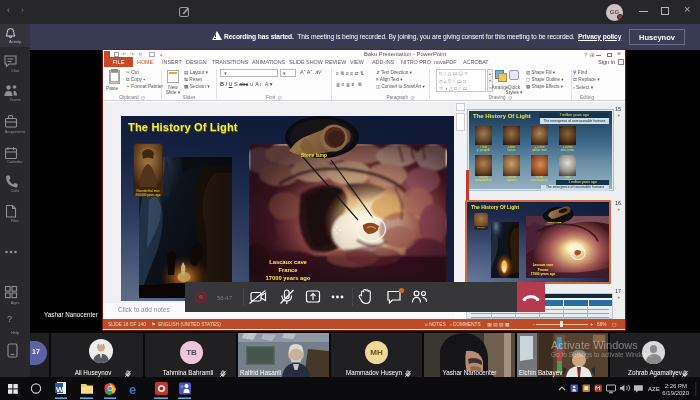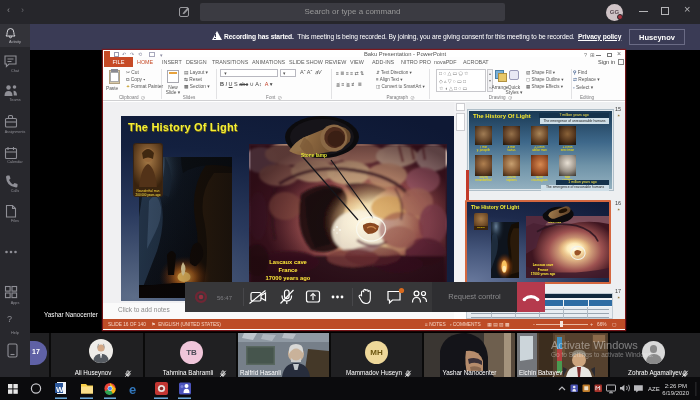--- a/index.html
+++ b/index.html
@@ -7,21 +7,20 @@
 </style></head><body>
 <div id="root">
 
 <div class="a" style="left:0;top:0;width:700px;height:24px;background:#26262b"></div>
 <div class="a" style="left:7px;top:5px;color:#8a8a8e;font-size:9px">‹</div>
 <div class="a" style="left:21px;top:5px;color:#6a6a6e;font-size:9px">›</div>
 <svg class="a" style="left:179px;top:6px" width="11" height="11" viewBox="0 0 11 11">
       <rect x="0.5" y="1.5" width="9" height="9" rx="1.5" fill="none" stroke="#9a9a9e" stroke-width="1"></rect>
       <path d="M3.5 7.5 L8.5 1.5 L10 3 L5 8.2 Z" fill="#9a9a9e"></path>
     </svg>
-<div class="a" style="left:200px;top:3px;width:305px;height:18px;background:#3b3b42;border-radius:2px;color:#989898;font-size:8px;text-align:center;line-height:18px">Search or type a command</div>
 <div class="a" style="left:606px;top:4px;width:17px;height:17px;border-radius:50%;background:#cfc3c6;color:#5a4a52;font-size:6px;font-weight:bold;text-align:center;line-height:17px">GG</div>
 <div class="a" style="left:617px;top:14px;width:6px;height:6px;border-radius:50%;background:#a5313e;border:1px solid #26262b"></div>
 <div class="a" style="left:639px;top:11px;width:9px;height:1px;background:#b5b5b8"></div>
 <div class="a" style="left:661px;top:7px;width:8px;height:8px;border:1px solid #b5b5b8"></div>
 <div class="a" style="left:684px;top:3px;color:#b5b5b8;font-size:11px;font-weight:400">×</div>
 
 <div class="a" style="left:30px;top:24px;width:670px;height:26px;background:#3a3b55"></div>
 <div class="a" style="left:212px;top:31px;width:0;height:0;border-left:5px solid transparent;border-right:5px solid transparent;border-bottom:9px solid #fff"></div>
 <div class="a" style="left:214.5px;top:34px;width:1px;height:3px;background:#3a3b55"></div>
 <div class="a" style="left:214px;top:38.2px;width:2px;height:1.2px;background:#3a3b55"></div>
@@ -445,21 +444,20 @@
 <div class="a" style="left:108px;top:321.5px;color:#f5d5c5;font-size:4.8px">SLIDE 16 OF 140&nbsp;&nbsp;&nbsp;&nbsp;⚑&nbsp;&nbsp;ENGLISH (UNITED STATES)</div>
 <div class="a" style="left:425px;top:321.5px;color:#f5d5c5;font-size:4.8px">≡ NOTES&nbsp;&nbsp;&nbsp;▫ COMMENTS&nbsp;&nbsp;&nbsp;&nbsp;&nbsp;▦&nbsp;▤&nbsp;▨&nbsp;▩</div>
 <div class="a" style="left:536px;top:323.5px;width:52px;height:1px;background:#e8b8a0"></div>
 <div class="a" style="left:533px;top:321px;color:#f5d5c5;font-size:5.5px">-</div>
 <div class="a" style="left:560px;top:321px;width:3px;height:5.5px;background:#f5e5dd"></div>
 <div class="a" style="left:590px;top:321px;color:#f5d5c5;font-size:5.5px">+</div>
 <div class="a" style="left:597px;top:321.5px;color:#f5d5c5;font-size:4.8px">66%</div>
 <div class="a" style="left:612px;top:321.5px;color:#f5d5c5;font-size:4.8px">▢</div>
 
 <div class="a" id="cbar" style="left:185px;top:282px;width:332px;height:30px;background:#373739"></div>
-<div class="a" style="left:432px;top:282px;width:85px;height:30px;background:#2e2e31;color:#8a8a8c;font-size:7.5px;text-align:center;line-height:30px">Request control</div>
 <div class="a" style="left:517px;top:282px;width:28px;height:30px;background:#b53a4d"></div>
 <svg class="a" style="left:185px;top:282px" width="360" height="30" viewBox="0 0 360 30">
 
 <circle cx="16" cy="15" r="4.9" fill="none" stroke="#702634" stroke-width="2.4"></circle>
 <circle cx="16" cy="15" r="2.3" fill="#96303f"></circle>
 
 <text x="32" y="17.5" font-size="6" fill="#7f7f83" font-family="Liberation Sans">56:47</text>
 
 <rect x="58" y="6" width="1" height="18" fill="#47474a"></rect>
 

